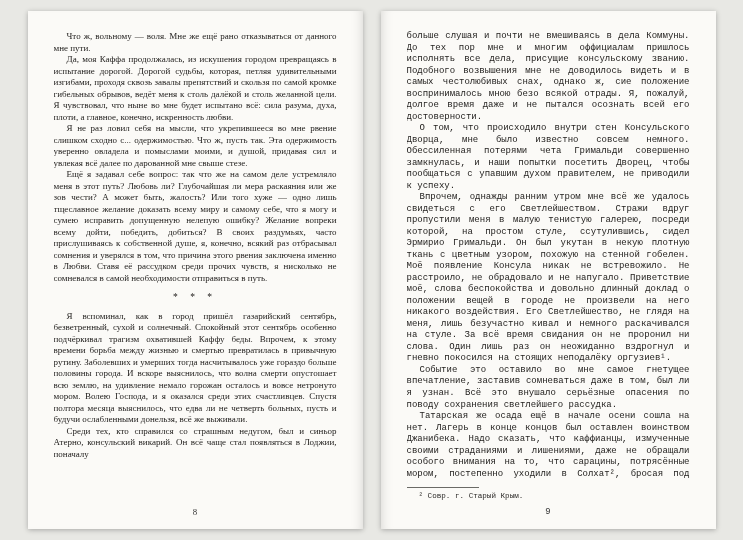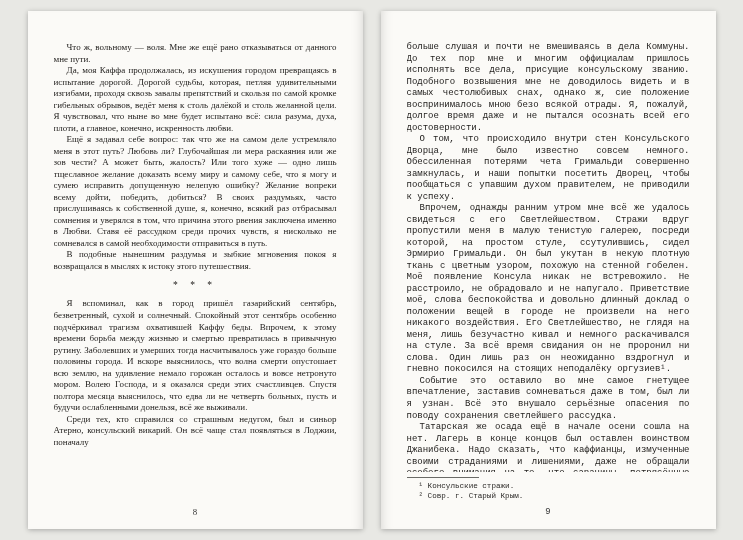--- a/index.html
+++ b/index.html
@@ -18,21 +18,21 @@
     justify-content: center;
     align-items: center;
     gap: 18px;
   }
   .page {
     width: 335px;
     height: 518px;
     background: #fbfaf7;
     box-shadow: 0 1px 5px rgba(0,0,0,0.28);
     box-sizing: border-box;
-    padding: 31px 26px 12px 26px;
+    padding: 20px 26px 12px 26px;
     display: flex;
     flex-direction: column;
     color: #242220;
     position: relative;
   }
   .page.left  { box-shadow: 0 1px 5px rgba(0,0,0,0.28), inset -10px 0 14px -12px rgba(0,0,0,0.22); }
   .page.right { box-shadow: 0 1px 5px rgba(0,0,0,0.28), inset 10px 0 14px -12px rgba(0,0,0,0.22); font-family: Liberation Mono, monospace; }
   .text {
     flex: 1;
     font-size: 9px;
@@ -77,38 +77,37 @@
 </style>
 </head>
 <body>
 
 <div class="book">
 
   <div class="page left">
     <div class="text">
       <p>Что ж, вольному — воля. Мне же ещё рано отказываться от данного мне пути.</p>
       <p>Да, моя Каффа продолжалась, из искушения городом превращаясь в испытание дорогой. Дорогой судьбы, которая, петляя удивительными изгибами, проходя сквозь завалы препятствий и скользя по самой кромке гибельных обрывов, ведёт меня к столь далёкой и столь желанной цели. Я чувствовал, что ныне во мне будет испытано всё: сила разума, духа, плоти, а главное, конечно, искренность любви.</p>
+      <p>Я не раз ловил себя на мысли, что укрепившееся во мне рвение слишком сходно с... одержимостью. Что ж, пусть так. Эта одержимость уверенно овладела и помыслами моими, и душой, придавая сил и увлекая всё далее по дарованной мне свыше стезе.</p>
       <p>Ещё я задавал себе вопрос: так что же на самом деле устремляло меня в этот путь? Любовь ли? Глубочайшая ли мера раскаяния или же зов чести? А может быть, жалость? Или того хуже — одно лишь тщеславное желание доказать всему миру и самому себе, что я могу и сумею исправить допущенную нелепую ошибку? Желание вопреки всему дойти, победить, добиться? В своих раздумьях, часто прислушиваясь к собственной душе, я, конечно, всякий раз отбрасывал сомнения и уверялся в том, что причина этого рвения заключена именно в Любви. Ставя её рассудком среди прочих чувств, я нисколько не сомневался в самой необходимости отправиться в путь.</p>
-      <p>В подобные нынешним раздумья и зыбкие мгновения покоя я возвращался в мыслях к истоку этого путешествия.</p>
       <div class="separator">* * *</div>
       <p>Я вспоминал, как в город пришёл газарийский сентябрь, безветренный, сухой и солнечный. Спокойный этот сентябрь особенно подчёркивал трагизм охватившей Каффу беды. Впрочем, к этому времени борьба между жизнью и смертью превратилась в привычную рутину. Заболевших и умерших тогда насчитывалось уже гораздо больше половины города. И вскоре выяснилось, что волна смерти опустошает всю землю, на удивление немало горожан осталось и вовсе нетронуто мором. Волею Господа, и я оказался среди этих счастливцев. Спустя полтора месяца выяснилось, что едва ли не четверть больных, пусть и будучи ослабленными донельзя, всё же выживали.</p>
       <p>Среди тех, кто справился со страшным недугом, был и синьор Атерно, консульский викарий. Он всё чаще стал появляться в Лоджии, поначалу</p>
     </div>
     <div class="page-number">8</div>
   </div>
 
   <div class="page right">
     <div class="text">
       <p class="no-indent">больше слушая и почти не вмешиваясь в дела Коммуны. До тех пор мне и многим оффициалам пришлось исполнять все дела, присущие консульскому званию. Подобного возвышения мне не доводилось видеть и в самых честолюбивых снах, однако ж, сие положение воспринималось мною безо всякой отрады. Я, пожалуй, долгое время даже и не пытался осознать всей его достоверности.</p>
       <p>О том, что происходило внутри стен Консульского Дворца, мне было известно совсем немного. Обессиленная потерями чета Гримальди совершенно замкнулась, и наши попытки посетить Дворец, чтобы пообщаться с упавшим духом правителем, не приводили к успеху.</p>
       <p>Впрочем, однажды ранним утром мне всё же удалось свидеться с его Светлейшеством. Стражи вдруг пропустили меня в малую тенистую галерею, посреди которой, на простом стуле, ссутулившись, сидел Эрмирио Гримальди. Он был укутан в некую плотную ткань с цветным узором, похожую на стенной гобелен. Моё появление Консула никак не встревожило. Не расстроило, не обрадовало и не напугало. Приветствие моё, слова беспокойства и довольно длинный доклад о положении вещей в городе не произвели на него никакого воздействия. Его Светлейшество, не глядя на меня, лишь безучастно кивал и немного раскачивался на стуле. За всё время свидания он не проронил ни слова. Один лишь раз он неожиданно вздрогнул и гневно покосился на стоящих неподалёку оргузиев¹.</p>
       <p>Событие это оставило во мне самое гнетущее впечатление, заставив сомневаться даже в том, был ли я узнан. Всё это внушало серьёзные опасения по поводу сохранения светлейшего рассудка.</p>
       <p>Татарская же осада ещё в начале осени сошла на нет. Лагерь в конце концов был оставлен воинством Джанибека. Надо сказать, что каффианцы, измученные своими страданиями и лишениями, даже не обращали особого внимания на то, что сарацины, потрясённые мором, постепенно уходили в Солхат², бросая под стенами города не только копны сена и поленницы дров, но даже и свои камнемёты и катапульты.</p>
     </div>
     <div class="footnotes">
       <div class="footnote-rule"></div>
-      <div class="footnote">¹ Консульские стражи.</div>
       <div class="footnote">² Совр. г. Старый Крым.</div>
     </div>
     <div class="page-number">9</div>
   </div>
 
 </div>
 
 </body></html>

